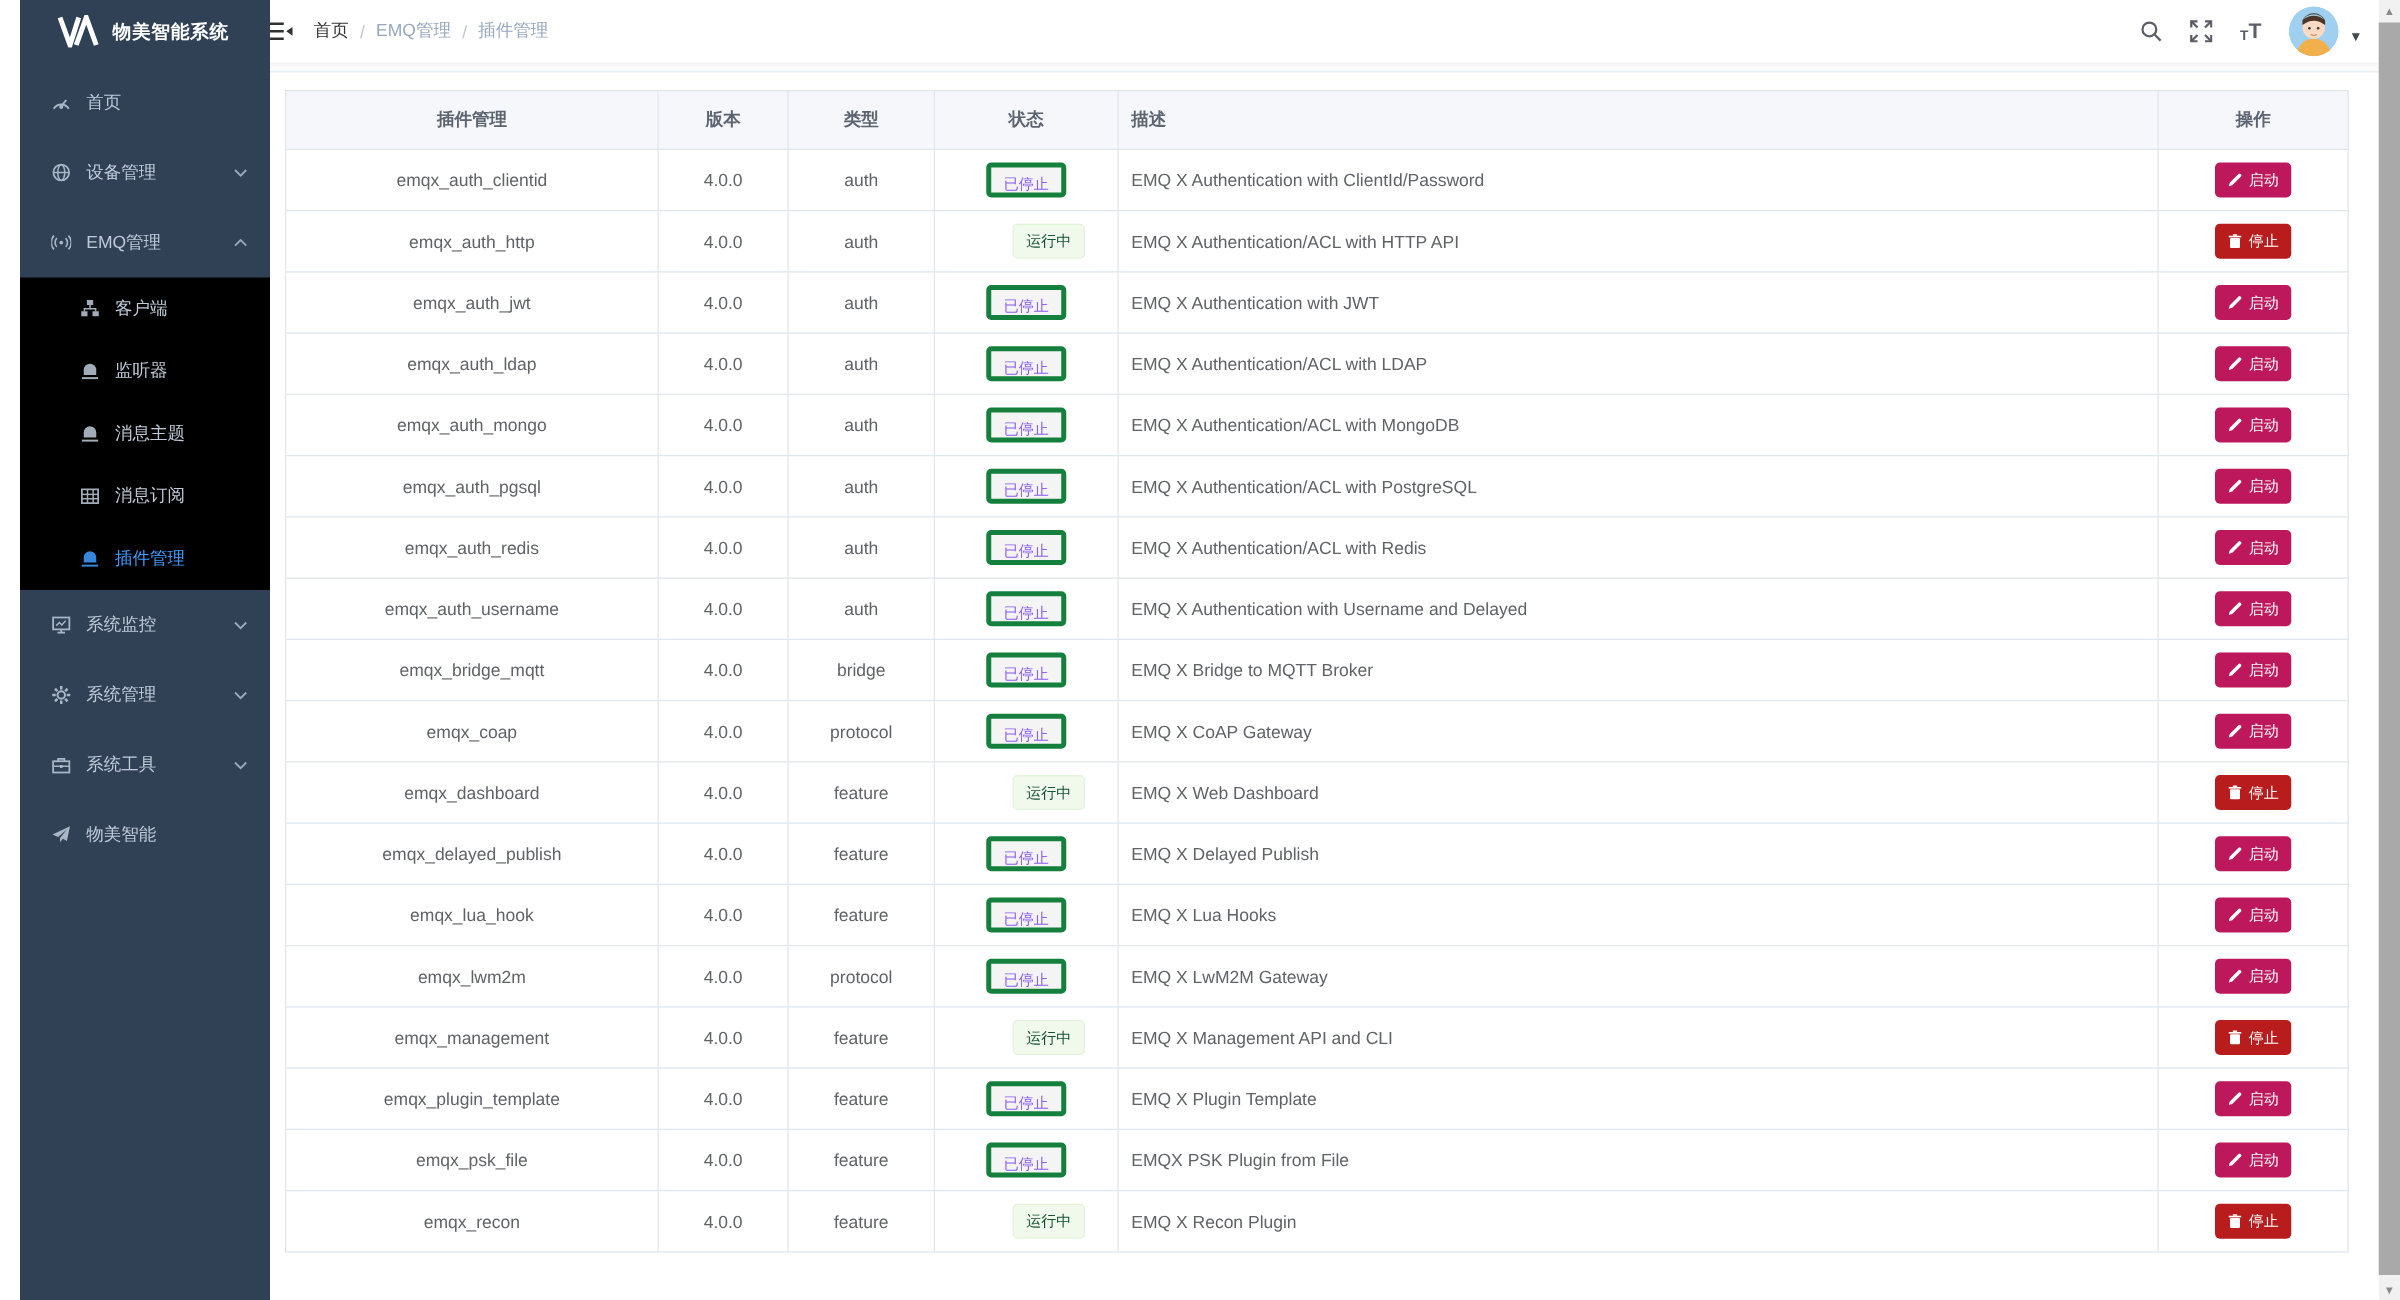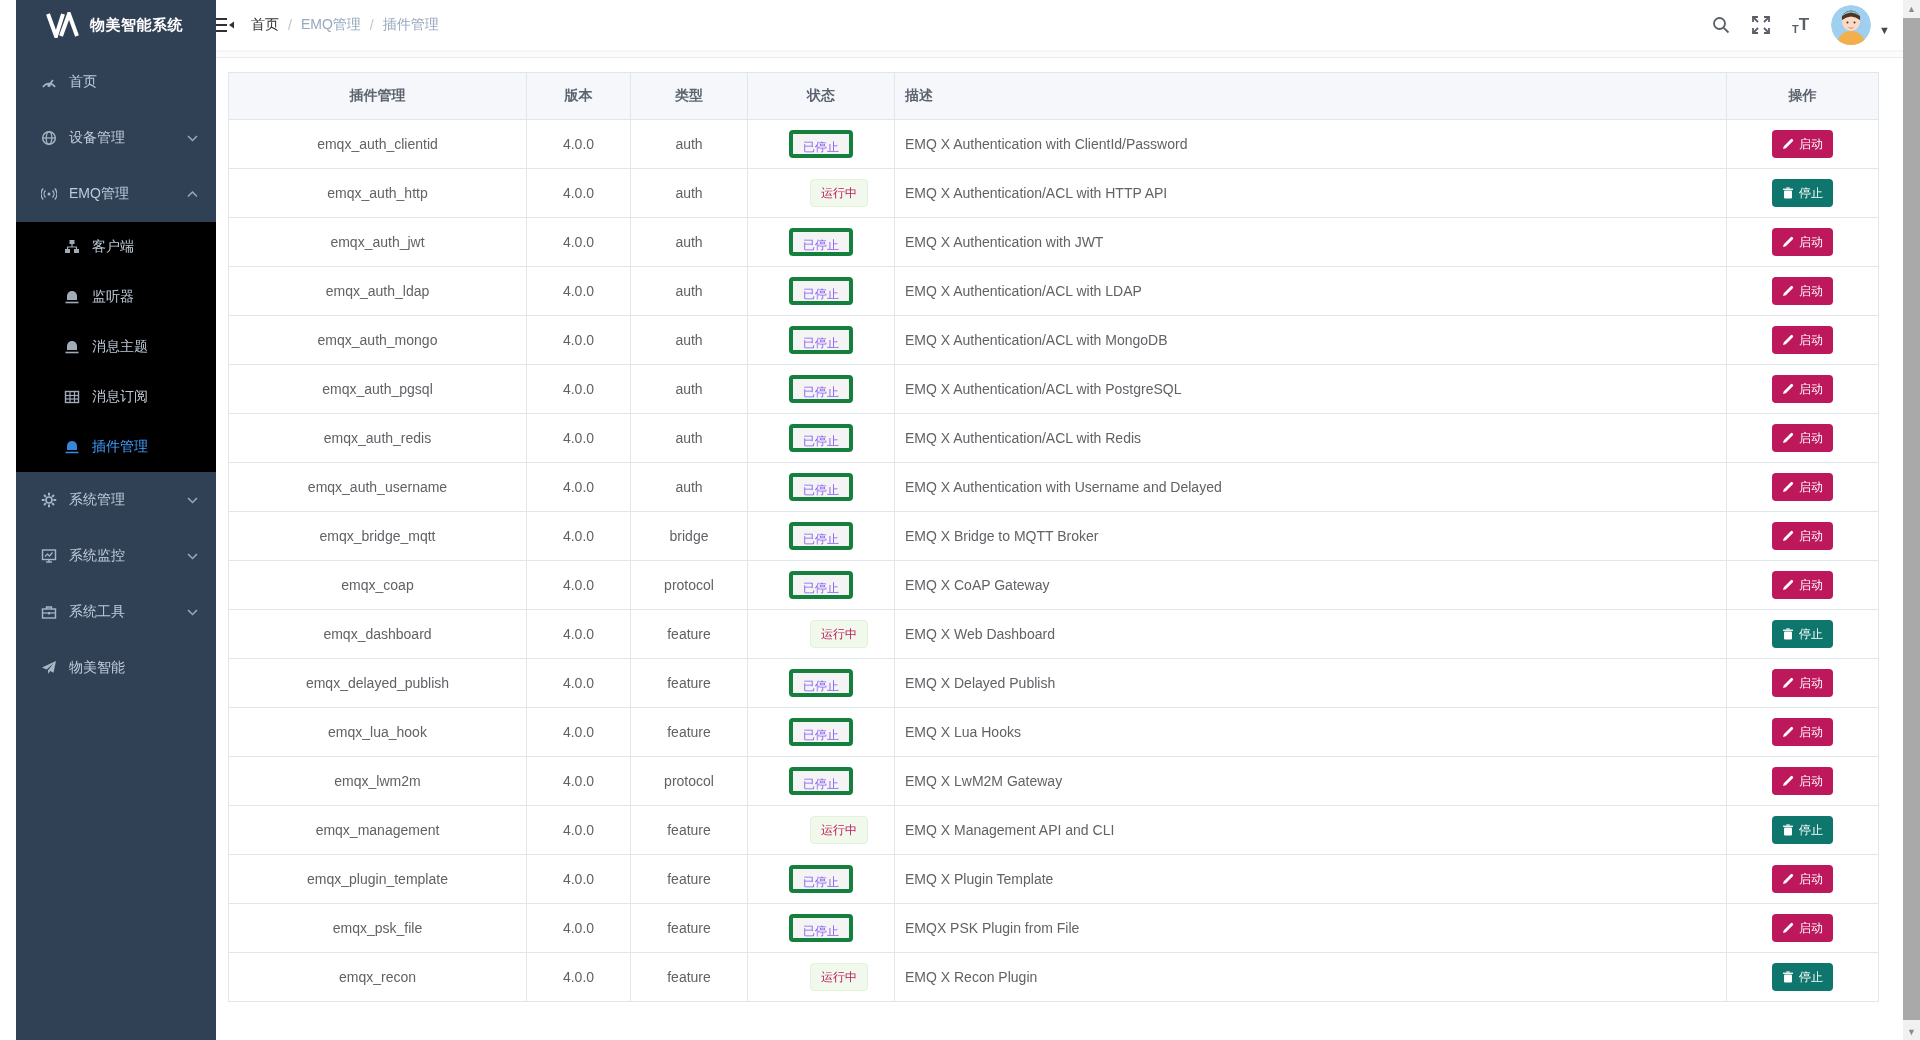--- a/index.html
+++ b/index.html
@@ -51,27 +51,27 @@
   .plugin-table th { background:#f5f7fa; color:#5c6470; font-weight:bold;
     height:47px; border:1px solid #dfe6ec; text-align:center; padding:0 10px; }
   .plugin-table th.al { text-align:left; }
   .plugin-table td { height:49px; border:1px solid #dfe6ec; text-align:center;
     padding:0 10px; background:#fff; }
   .plugin-table td.c-desc { text-align:left; }
 
   .tag { display:inline-block; height:28px; line-height:26px; padding:0 10px;
     border-radius:4px; font-size:12px; }
   .tag.stopped { background:#f4f4f5; border:4px solid #15803d; color:#8b5cf6; }
-  .tag.running { background:#f0f9eb; border:1px solid #e1f3d8; color:#be185d;margin-left:36px; }
+  .tag.running { background:#f0f9eb; border:1px solid #e1f3d8; color:#14532d;margin-left:36px; }
 
   .btn { display:inline-flex; align-items:center; justify-content:center; gap:5px;
     height:28px; padding:0 10px; border:none; border-radius:4px; color:#fff;
     font-size:12px; cursor:pointer; font-family:inherit; }
   .btn.start { background:#be185d; }
-  .btn.stop  { background:#0f766e;font-family:Liberation Serif, serif; }
+  .btn.stop  { background:#b91c1c;font-family:Liberation Serif, serif; }
   .btn svg { width:12px; height:12px; }
 
   
   .scrollbar { position:absolute; right:0; top:0; width:17px; height:1040px;
     background:#f1f1f1; z-index:10; }
   .sb-btn { position:absolute; left:0; width:17px; height:17px; display:flex;
     align-items:center; justify-content:center; color:#8b8b8b; font-size:9px; cursor:pointer; }
   .sb-btn.up { top:0; }
   .sb-btn.down { bottom:0; }
   .sb-thumb { position:absolute; left:0; top:18px; width:17px; height:1002px;
@@ -162,46 +162,46 @@
         <svg class="mi-icon" viewBox="0 0 16 16">
           <path d="M8 2 A5 5 0 0 1 13 7 V11 H3 V7 A5 5 0 0 1 8 2 Z" fill="currentColor"></path>
           <line x1="1.5" y1="13.5" x2="14.5" y2="13.5" stroke="currentColor" stroke-width="1.6"></line>
         </svg>
         <span class="mi-label">插件管理</span>
       </div>
     </div>
 
     <div class="menu-item">
       <svg class="mi-icon" viewBox="0 0 16 16">
+        <rect x="1.5" y="2" width="13" height="9.5" fill="none" stroke="currentColor" stroke-width="1.4"></rect>
+        <polyline points="4,8.5 6.5,6 8.5,8 11.5,4.5" fill="none" stroke="currentColor" stroke-width="1.2"></polyline>
+        <line x1="8" y1="11.5" x2="8" y2="14" stroke="currentColor" stroke-width="1.4"></line>
+        <line x1="5" y1="14" x2="11" y2="14" stroke="currentColor" stroke-width="1.4"></line>
+      </svg>
+      <span class="mi-label">系统监控</span>
+      <svg class="mi-arrow" viewBox="0 0 11 7">
+        <polyline points="1,1 5.5,5.5 10,1" fill="none" stroke="currentColor" stroke-width="1.5"></polyline>
+      </svg>
+    </div>
+
+    <div class="menu-item">
+      <svg class="mi-icon" viewBox="0 0 16 16">
         <circle cx="8" cy="8" r="3" fill="none" stroke="currentColor" stroke-width="1.6"></circle>
         <g stroke="currentColor" stroke-width="2">
           <line x1="8" y1="0.8" x2="8" y2="3.6"></line>
             <line x1="8" y1="12.4" x2="8" y2="15.2"></line>
           <line x1="0.8" y1="8" x2="3.6" y2="8"></line>
             <line x1="12.4" y1="8" x2="15.2" y2="8"></line>
           <line x1="3" y1="3" x2="4.9" y2="4.9"></line>
             <line x1="11.1" y1="11.1" x2="13" y2="13"></line>
           <line x1="3" y1="13" x2="4.9" y2="11.1"></line>
             <line x1="11.1" y1="4.9" x2="13" y2="3"></line>
         </g>
       </svg>
       <span class="mi-label">系统管理</span>
-      <svg class="mi-arrow" viewBox="0 0 11 7">
-        <polyline points="1,1 5.5,5.5 10,1" fill="none" stroke="currentColor" stroke-width="1.5"></polyline>
-      </svg>
-    </div>
-
-    <div class="menu-item">
-      <svg class="mi-icon" viewBox="0 0 16 16">
-        <rect x="1.5" y="2" width="13" height="9.5" fill="none" stroke="currentColor" stroke-width="1.4"></rect>
-        <polyline points="4,8.5 6.5,6 8.5,8 11.5,4.5" fill="none" stroke="currentColor" stroke-width="1.2"></polyline>
-        <line x1="8" y1="11.5" x2="8" y2="14" stroke="currentColor" stroke-width="1.4"></line>
-        <line x1="5" y1="14" x2="11" y2="14" stroke="currentColor" stroke-width="1.4"></line>
-      </svg>
-      <span class="mi-label">系统监控</span>
       <svg class="mi-arrow" viewBox="0 0 11 7">
         <polyline points="1,1 5.5,5.5 10,1" fill="none" stroke="currentColor" stroke-width="1.5"></polyline>
       </svg>
     </div>
 
     <div class="menu-item">
       <svg class="mi-icon" viewBox="0 0 16 16">
         <rect x="1.5" y="5" width="13" height="9" fill="none" stroke="currentColor" stroke-width="1.4"></rect>
         <path d="M5.5 5 V3 H10.5 V5" fill="none" stroke="currentColor" stroke-width="1.4"></path>
         <line x1="1.5" y1="9" x2="14.5" y2="9" stroke="currentColor" stroke-width="1.2"></line>

